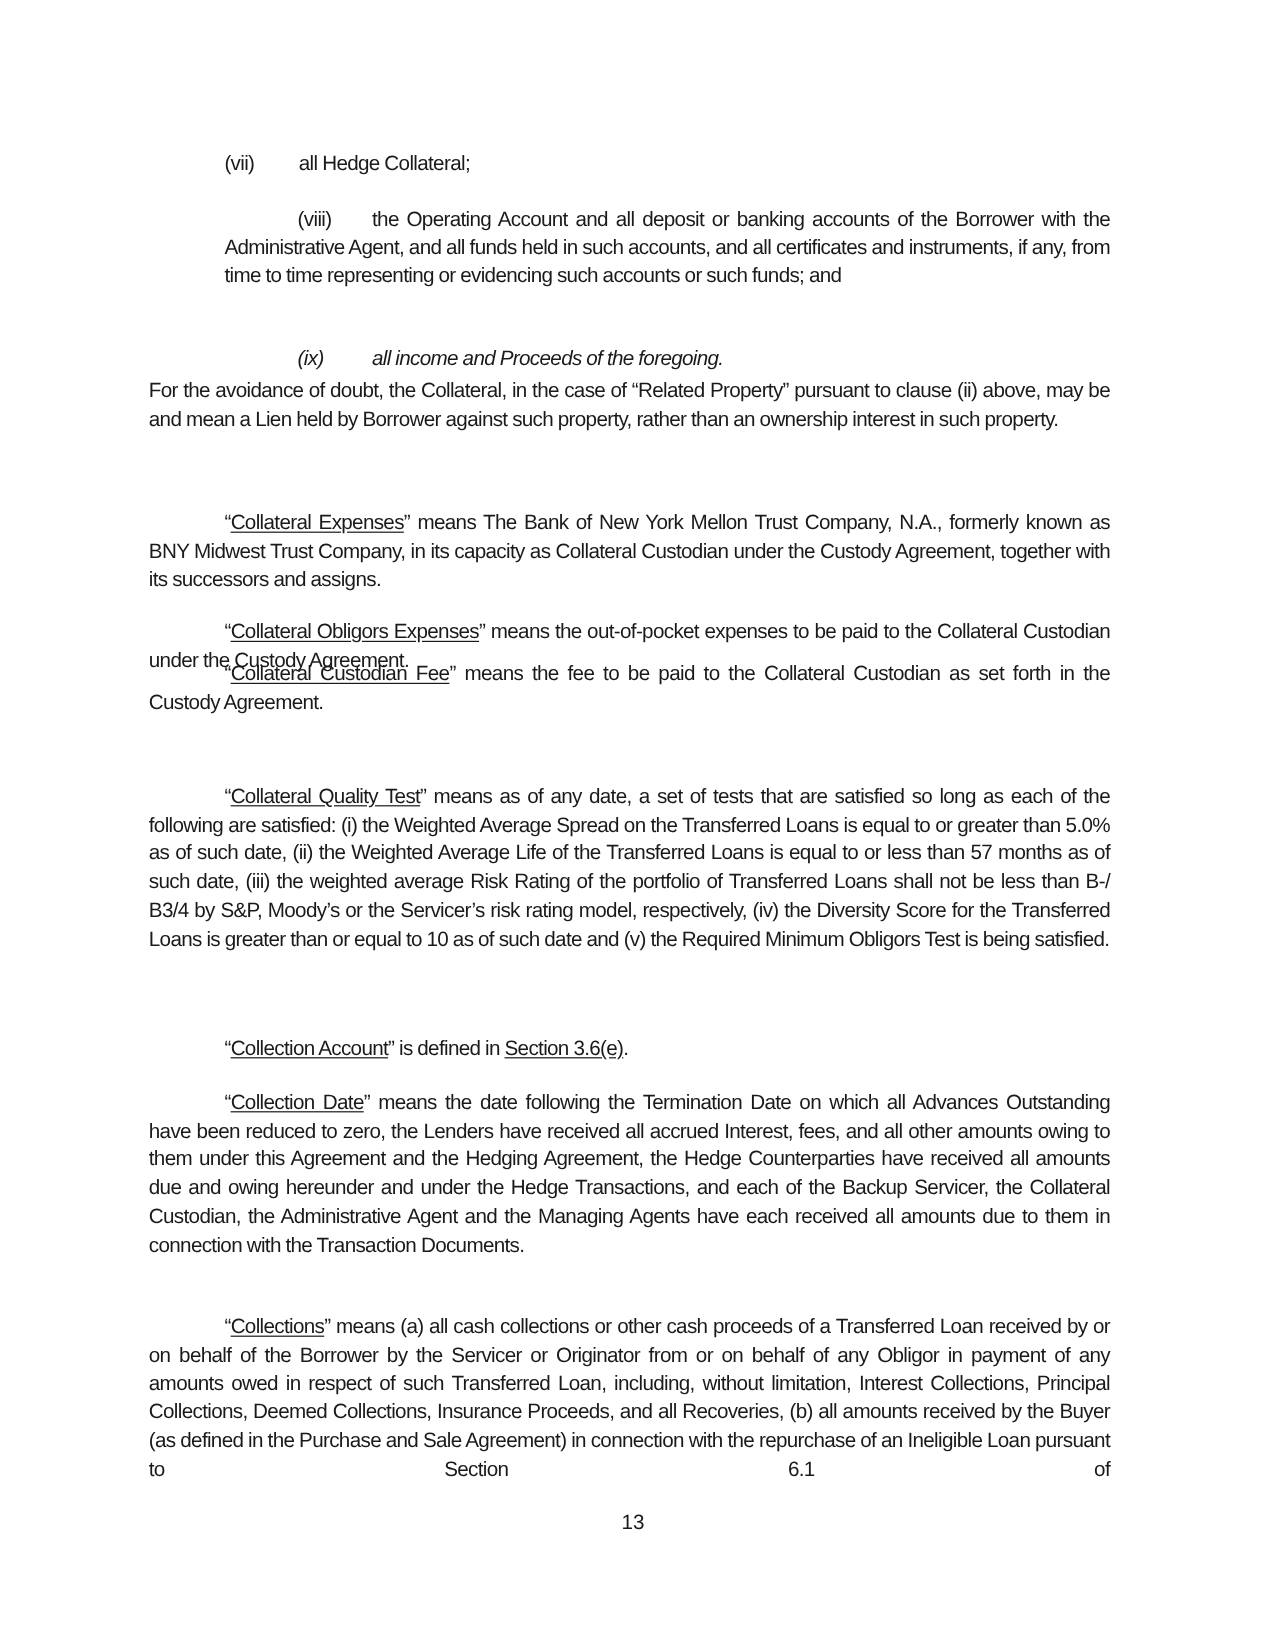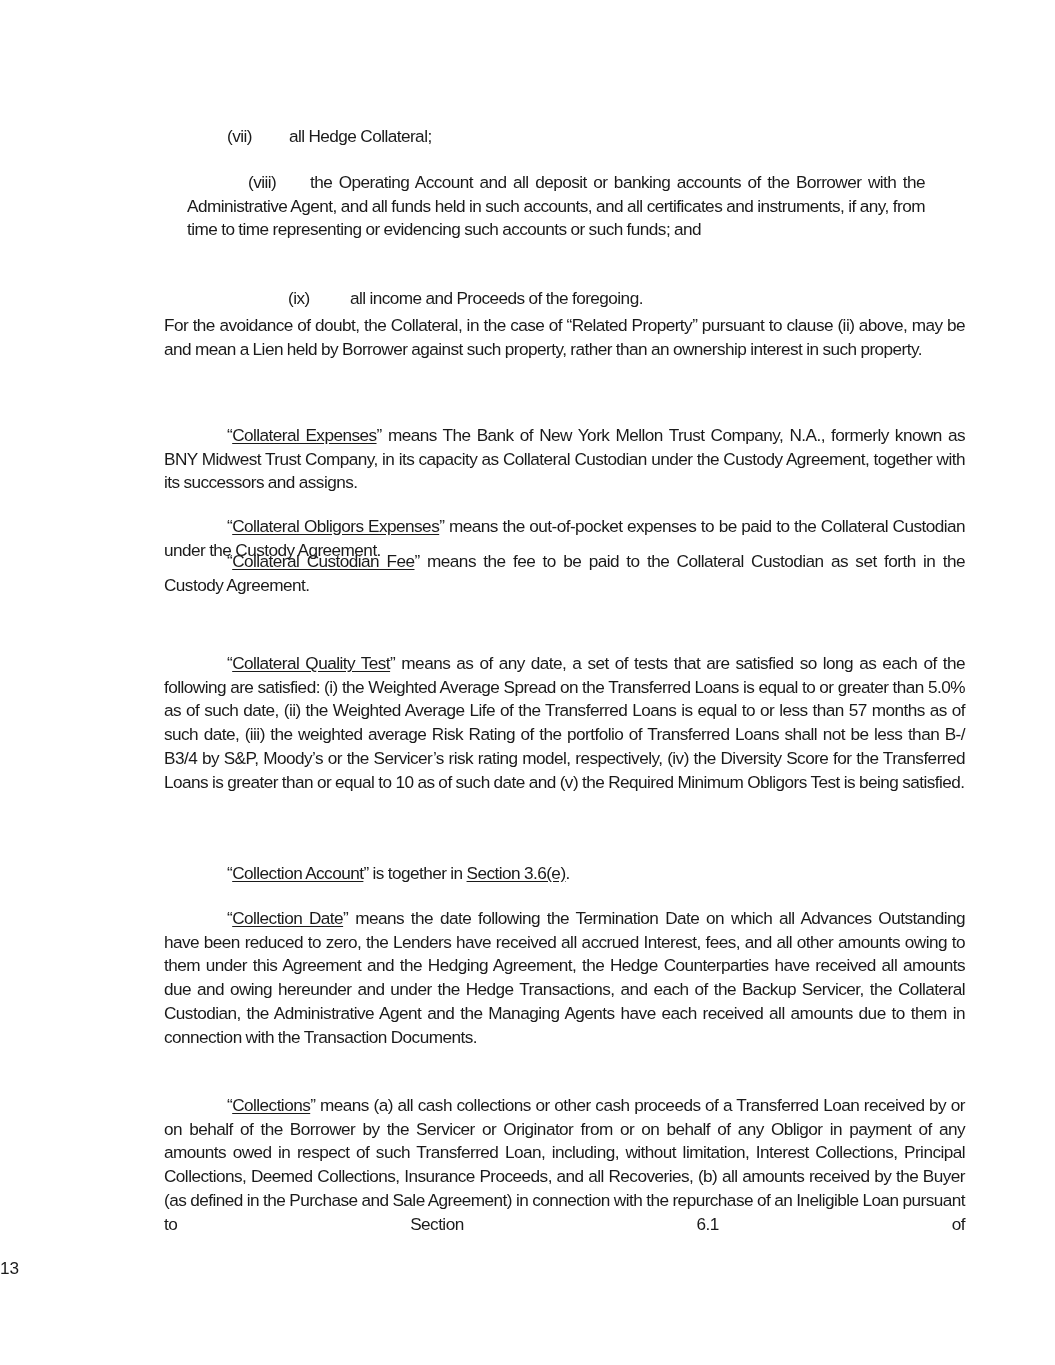--- a/index.html
+++ b/index.html
@@ -5,49 +5,49 @@
   html, body { margin: 0; padding: 0; background: #ffffff; }
   body { width: 1055px; height: 1365px; position: relative; overflow: hidden; }
   .page {
     position: absolute; left: 124px; top: 0; width: 801px;
     font-family: "Liberation Sans", sans-serif;
     font-size: 17.2px; line-height: 23.7px; color: #1a1a1a;
     letter-spacing: -0.55px; word-spacing: -0.3px;
   }
   p { margin: 0; text-align: justify; text-align-last: left; }
   .indent { text-indent: 63px; }
-  .sub { position: absolute; left: 0; width: 801px; margin-left: 40px; }
+  .sub { position: absolute; left: 0; width: 801px; }
   .sublist { padding-left: 63px; width: 738px; }
   .num { display: inline-block; width: 62px; }
   u { text-decoration: underline; text-underline-offset: 2px; }
-  .pagenum { position: absolute; left: 0; width: 1055px; top: 1258px; text-align: left;
+  .pagenum { position: absolute; left: 0; width: 1055px; top: 1258px; text-align: center;
     font-family: "Liberation Sans", sans-serif; font-size: 17.2px; color: #1a1a1a; }
 </style>
 </head>
 <body>
 
 <div class="page">
 
   <p class="sub sublist" style="top:125px;"><span class="num">(vii)</span><span>all Hedge Collateral;</span></p>
 
   <p class="sub" style="top:171px; padding-left:63px; width:738px; text-indent:61px; margin-left:0;"><span class="num" style="width:62px; text-indent:0;">(viii)</span><span>the Operating Account and all deposit or banking accounts of the Borrower with the Administrative Agent, and all funds held in such accounts, and all certificates and instruments, if any, from time to time representing or evidencing such accounts or such funds; and</span></p>
 
-  <p class="sub sublist" style="top:287px; padding-left:124px; width:677px;"><span class="num">(ix)</span><span>all income and Proceeds of the foregoing.</span></p>
+  <p class="sub sublist" style="top:287px; padding-left:124px; width:677px;font-style:italic;"><span class="num">(ix)</span><span>all income and Proceeds of the foregoing.</span></p>
 
   <p class="sub" style="top:314px;">For the avoidance of doubt, the Collateral, in the case of “Related Property” pursuant to clause (ii) above, may be and mean a Lien held by Borrower against such property, rather than an ownership interest in such property.</p>
 
   <p class="sub indent" style="top:424px;"><span>“</span><u>Collateral Expenses</u><span>”</span><span> means The Bank of New York Mellon Trust Company, N.A., formerly known as BNY Midwest Trust Company, in its capacity as Collateral Custodian under the Custody Agreement, together with its successors and assigns.</span></p>
 
   <p class="sub indent" style="top:515px;"><span>“</span><u>Collateral Obligors Expenses</u><span>”</span><span> means the out-of-pocket expenses to be paid to the Collateral Custodian under the Custody Agreement.</span></p>
 
   <p class="sub indent" style="top:550px;"><span>“</span><u>Collateral Custodian Fee</u><span>”</span><span> means the fee to be paid to the Collateral Custodian as set forth in the Custody Agreement.</span></p>
 
   <p class="sub indent" style="top:652px;"><span>“</span><u>Collateral Quality Test</u><span>”</span><span> means as of any date, a set of tests that are satisfied so long as each of the following are satisfied:  (i) the Weighted Average Spread on the Transferred Loans is equal to or greater than 5.0% as of such date, (ii) the Weighted Average Life of the Transferred Loans is equal to or less than 57 months as of such date, (iii) the weighted average Risk Rating of the portfolio of Transferred Loans shall not be less than B-/ B3/4 by S&amp;P, Moody’s or the Servicer’s risk rating model, respectively, (iv) the Diversity Score for the Transferred Loans is greater than or equal to 10 as of such date and (v) the Required Minimum Obligors Test is being satisfied.</span></p>
 
-  <p class="sub indent" style="top:862px;"><span>“</span><u>Collection Account</u><span>”</span><span> is together in </span><u>Section 3.6(e)</u><span>.</span></p>
+  <p class="sub indent" style="top:862px;"><span>“</span><u>Collection Account</u><span>”</span><span> is defined in </span><u>Section 3.6(e)</u><span>.</span></p>
 
   <p class="sub indent" style="top:907px;"><span>“</span><u>Collection Date</u><span>”</span><span> means the date following the Termination Date on which all Advances Outstanding have been reduced to zero, the Lenders have received all accrued Interest, fees, and all other amounts owing to them under this Agreement and the Hedging Agreement, the Hedge Counterparties have received all amounts due and owing hereunder and under the Hedge Transactions, and each of the Backup Servicer, the Collateral Custodian, the Administrative Agent and the Managing Agents have each received all amounts due to them in connection with the Transaction Documents.</span></p>
 
   <p class="sub indent" style="top:1094px; text-align-last: justify;"><span>“</span><u>Collections</u><span>”</span><span> means (a) all cash collections or other cash proceeds of a Transferred Loan received by or on behalf of the Borrower by the Servicer or Originator from or on behalf of any Obligor in payment of any amounts owed in respect of such Transferred Loan, including, without limitation, Interest Collections, Principal Collections, Deemed Collections, Insurance Proceeds, and all Recoveries, (b) all amounts received by the Buyer (as defined in the Purchase and Sale Agreement) in connection with the repurchase of an Ineligible Loan pursuant to Section 6.1 of</span></p>
 
 </div>
 
 <div class="pagenum">13</div>
 
 </body></html>

